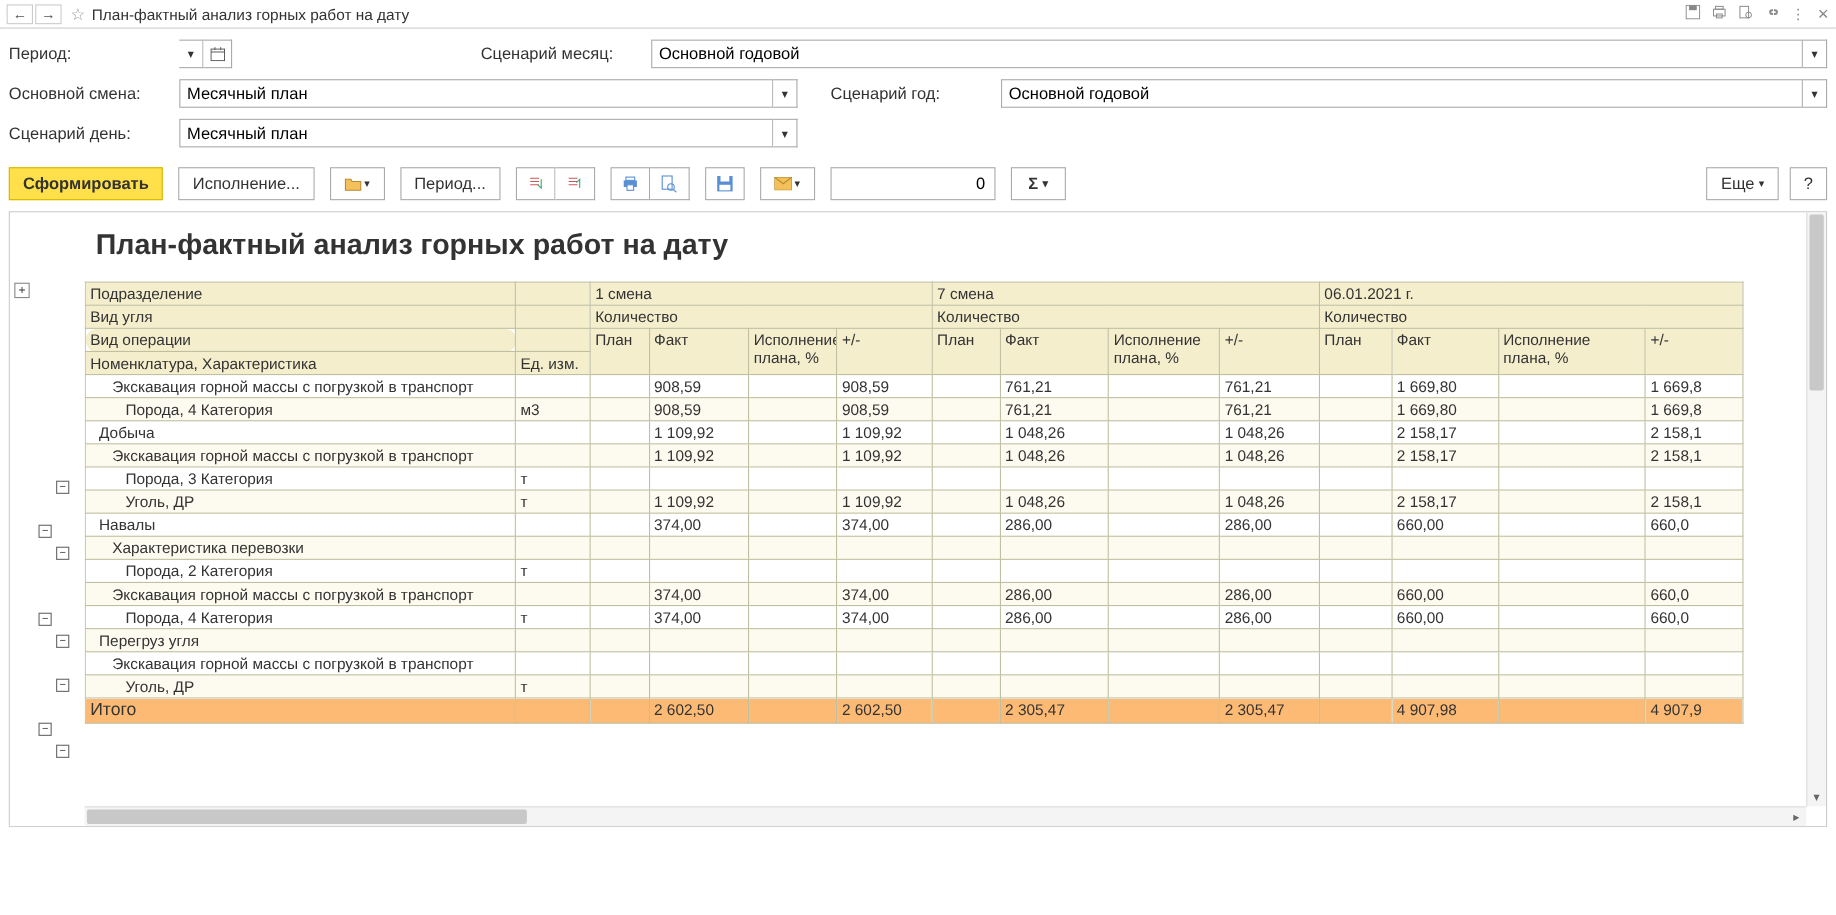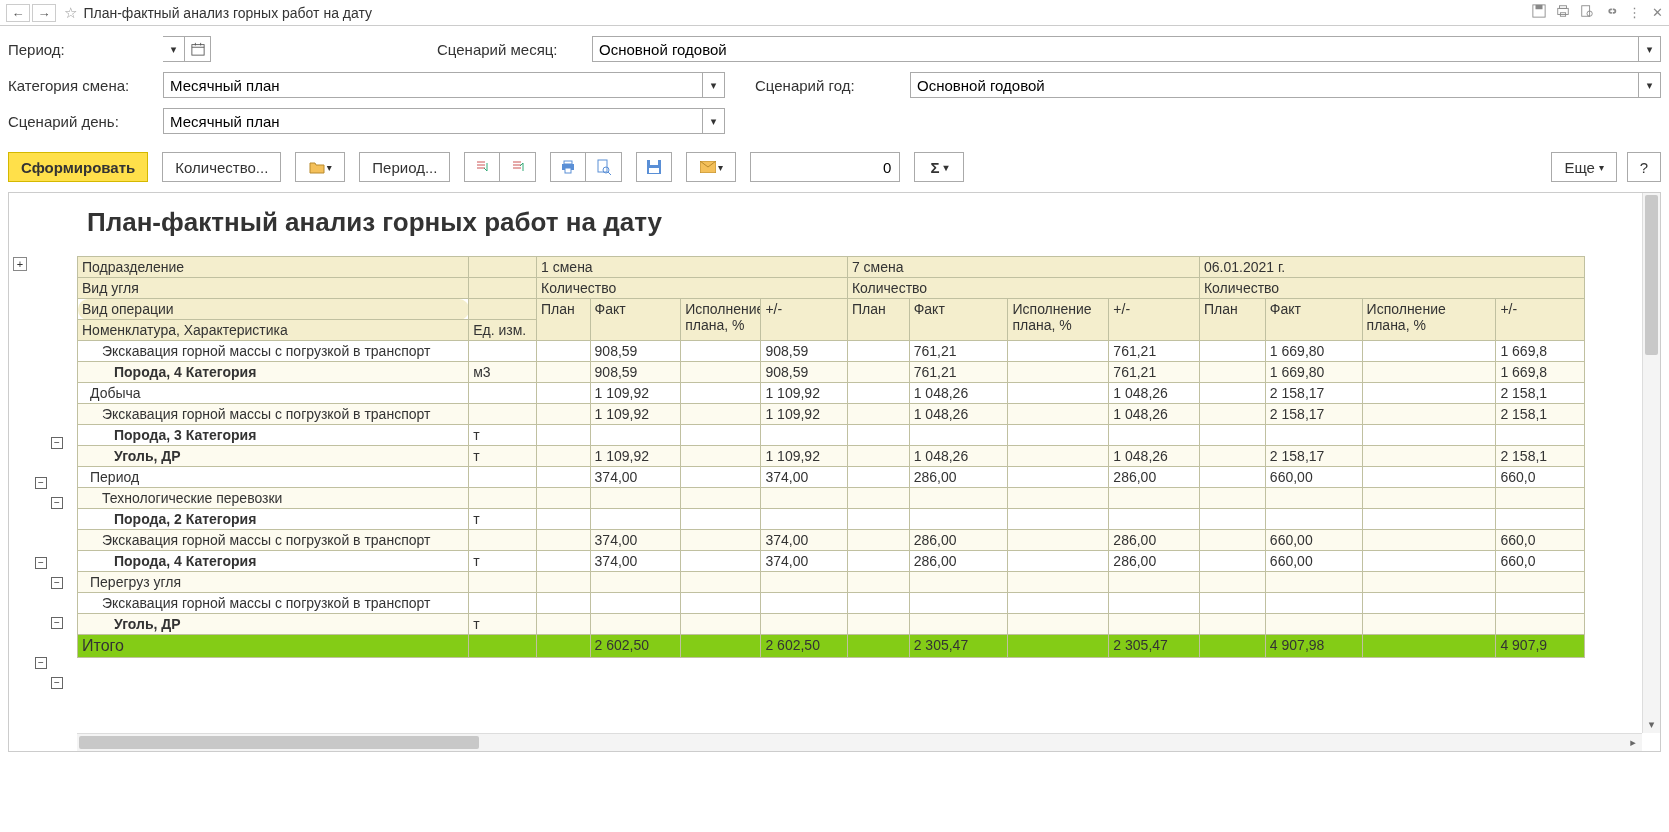--- a/index.html
+++ b/index.html
@@ -71,39 +71,39 @@
     font-size: 14px;
     text-align:left;
     vertical-align: top;
     overflow:hidden;
     white-space: nowrap;
   }
   table.rep th { background: #f4eecd; font-weight:normal; }
   .hdr-tall { vertical-align:top;border-radius:10px; }
   .num { text-align:right; }
   .row-even { background: #fdfbef; }
-  .total-row td { background:#84cc16; font-weight:normal; font-size:16px; }
+  .total-row td { background:#fdba74; font-weight:normal; font-size:16px; }
   .total-row td:first-child { font-size:16px; }
 
   .tree-col { position:absolute; left:0; top:0; width:68px; height:100%; border-right: none; }
   .tree-inner { position:relative; top: 244px; }
   .tnode {
     position:absolute; width:12px; height:12px; border:1px solid #666;
     font-size:10px; line-height:10px; text-align:center; cursor:pointer; background:#fff;
   }
   .scrollbar-v { position:absolute; right:0; top:0; bottom:18px; width:18px; background:#f4f4f4; border-left:1px solid #ddd;}
   .scrollbar-v .thumb { position:absolute; left:2px; right:2px; top:2px; height:160px; background:#c8c8c8; border-radius:2px;}
   .scrollbar-v .arr { position:absolute; left:0; right:0; height:18px; display:flex; align-items:center; justify-content:center; color:#666; font-size:11px; }
   .scrollbar-h { position:absolute; left:68px; right:18px; bottom:0; height:18px; background:#f4f4f4; border-top:1px solid #ddd;}
   .scrollbar-h .thumb { position:absolute; top:2px; bottom:2px; left:2px; width:400px; background:#c8c8c8; border-radius:2px;}
   .scrollbar-h .arr { position:absolute; top:0; bottom:0; width:18px; display:flex; align-items:center; justify-content:center; color:#666; font-size:11px;}
 
   .indent1 { padding-left: 12px !important; }
   .indent2 { padding-left: 24px !important; }
-  .indent3 { padding-left: 36px !important; font-weight: bold; }
+  .indent3 { padding-left: 36px !important; }
 </style>
 </head>
 <body>
 
 <div class="title-bar">
   <div class="nav-btn">←</div>
   <div class="nav-btn">→</div>
   <span class="star">☆</span>
   <span class="title-text">План-фактный анализ горных работ на дату</span>
   <div class="title-right">
@@ -150,21 +150,21 @@
           </svg>
       </div>
     </div>
     <div class="flabel2" style="margin-left:226px;">Сценарий месяц:</div>
     <div class="fctrl" style="flex:1;">
       <input class="finput" style="flex: 1 1 0%; min-width: 540px;" value="Основной годовой">
       <div class="dd-btn">▾</div>
     </div>
   </div>
   <div class="frow">
-    <div class="flabel">Категория смена:</div>
+    <div class="flabel">Основной смена:</div>
     <div class="fctrl">
       <input class="finput" style="width: 540px;" value="Месячный план">
       <div class="dd-btn">▾</div>
     </div>
     <div class="flabel2">Сценарий год:</div>
     <div class="fctrl" style="flex:1;">
       <input class="finput" style="flex: 1 1 0%; min-width: 540px;" value="Основной годовой">
       <div class="dd-btn">▾</div>
     </div>
   </div>
@@ -172,21 +172,21 @@
     <div class="flabel">Сценарий день:</div>
     <div class="fctrl">
       <input class="finput" style="width: 540px;" value="Месячный план">
       <div class="dd-btn">▾</div>
     </div>
   </div>
 </div>
 
 <div class="toolbar">
   <div class="btn btn-main">Сформировать</div>
-  <div class="btn">Количество...</div>
+  <div class="btn">Исполнение...</div>
   <div class="btn btn-icon" style="width:50px;">
     <svg width="16" height="16" viewBox="0 0 16 16">
         <path d="M1 4h5l1 2h8v8H1z" fill="#f4c05a" stroke="#b88a2e"></path>
       </svg>
     <span style="font-size:10px; margin-left:2px;">▾</span>
   </div>
   <div class="btn">Период...</div>
   <div class="btn-group">
     <div class="btn btn-icon">
       <svg width="16" height="16" viewBox="0 0 16 16">
@@ -411,37 +411,37 @@
             <td class="num"></td>
             <td class="num">1 048,26</td>
             <td class="num"></td>
             <td class="num">1 048,26</td>
             <td class="num"></td>
             <td class="num">2 158,17</td>
             <td class="num"></td>
             <td class="num">2 158,1</td>
           </tr>
           <tr>
-            <td class="indent1">Период</td>
+            <td class="indent1">Навалы</td>
             <td></td>
             <td class="num"></td>
             <td class="num">374,00</td>
             <td class="num"></td>
             <td class="num">374,00</td>
             <td class="num"></td>
             <td class="num">286,00</td>
             <td class="num"></td>
             <td class="num">286,00</td>
             <td class="num"></td>
             <td class="num">660,00</td>
             <td class="num"></td>
             <td class="num">660,0</td>
           </tr>
           <tr class="row-even">
-            <td class="indent2">Технологические перевозки</td>
+            <td class="indent2">Характеристика перевозки</td>
             <td></td>
             <td class="num"></td>
             <td class="num"></td>
             <td class="num"></td>
             <td class="num"></td>
             <td class="num"></td>
             <td class="num"></td>
             <td class="num"></td>
             <td class="num"></td>
             <td class="num"></td>

